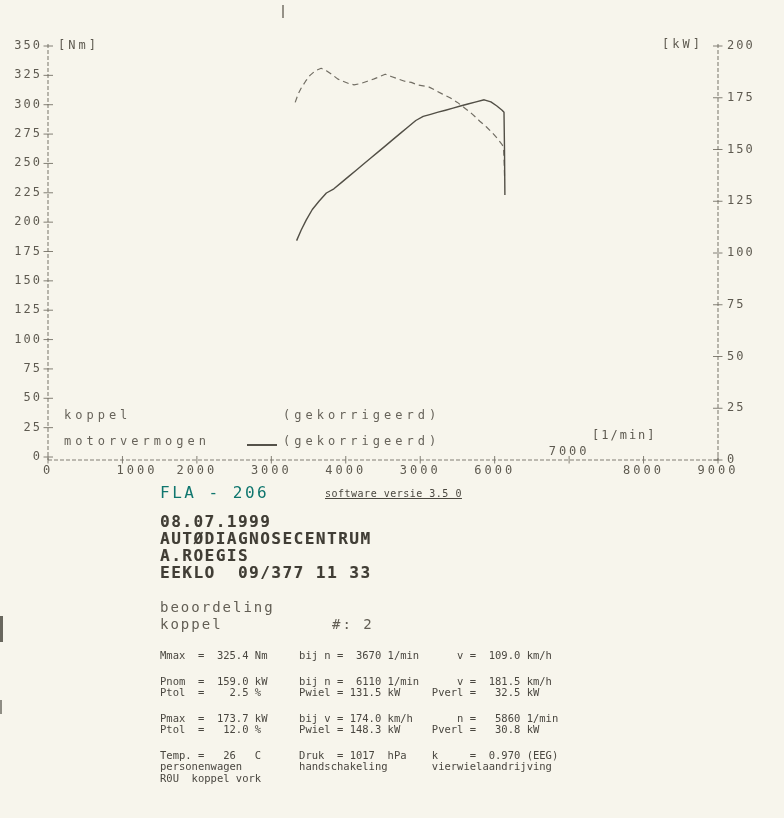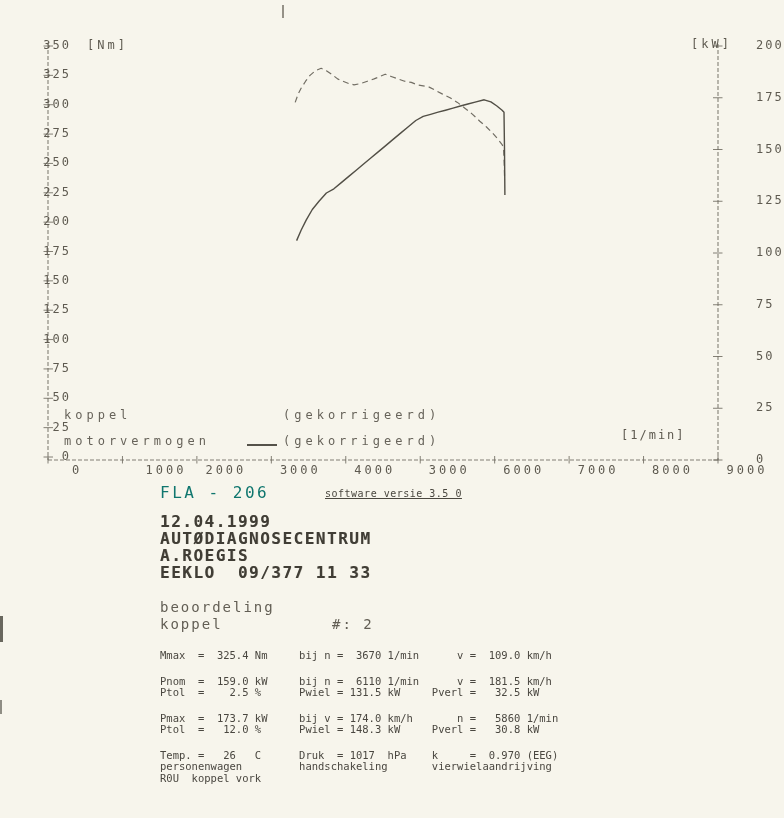--- a/index.html
+++ b/index.html
@@ -16,21 +16,20 @@
   .axis{stroke:#6f6b60;stroke-width:1.1;stroke-dasharray:4 2;fill:none;opacity:.85;}
   .tick{stroke:#6f6b60;stroke-width:1;opacity:.85;}
   .curve-dashed{fill:none;stroke:#726e64;stroke-width:1.2;stroke-dasharray:6 4;stroke-linejoin:round;}
   .curve-solid{fill:none;stroke:#524f46;stroke-width:1.4;stroke-linejoin:round;}
   .ticklabel{
     position:absolute;
     font:12px "DejaVu Sans Mono", monospace;
     letter-spacing:2px;
     color:#5e5a50;
     white-space:nowrap;
-    padding-left:29px;
   }
   .ylab-left{width:42px;text-align:right;}
   .ylab-right{width:46px;text-align:left;}
   .xlab{width:70px;text-align:center;letter-spacing:3px;}
   .legendtext{
     position:absolute;
     font:12px "DejaVu Sans Mono", monospace;
     letter-spacing:4px;
     color:#67635a;
     white-space:nowrap;
@@ -133,40 +132,40 @@
         <div class="ticklabel ylab-right" style="left: 727px; top: 348.5px;">50</div>
         <div class="ticklabel ylab-right" style="left: 727px; top: 400.25px;">25</div>
         <div class="ticklabel ylab-right" style="left: 727px; top: 452px;">0</div>
         <div class="ticklabel xlab" style="left: 13px; top: 463px;">0</div>
         <div class="ticklabel xlab" style="left: 87.4444px; top: 463px; text-align: right;">1000</div>
         <div class="ticklabel xlab" style="left: 161.889px; top: 463px;">2000</div>
         <div class="ticklabel xlab" style="left: 236.333px; top: 463px;">3000</div>
         <div class="ticklabel xlab" style="left: 310.778px; top: 463px;">4000</div>
         <div class="ticklabel xlab" style="left: 385.222px; top: 463px;">3000</div>
         <div class="ticklabel xlab" style="left: 459.667px; top: 463px;">6000</div>
-        <div class="ticklabel xlab" style="left: 534.111px; top: 463px;">7000</div>
+        <div class="ticklabel xlab" style="left: 534.111px; top: 444px;">7000</div>
         <div class="ticklabel xlab" style="left: 608.556px; top: 463px;">8000</div>
         <div class="ticklabel xlab" style="left: 683px; top: 463px;">9000</div>
       </div>
 
     <div class="ticklabel" style="left:58px;top:38px;letter-spacing:3px;">[Nm]</div>
     <div class="ticklabel" style="left:662px;top:37px;letter-spacing:3px;">[kW]</div>
     <div class="ticklabel" style="left:592px;top:428px;">[1/min]</div>
 
     <div class="legendtext" style="left:64px;top:408px;">koppel</div>
     <div class="legendtext" style="left:283px;top:408px;">(gekorrigeerd)</div>
     <div class="legendtext" style="left:64px;top:434px;">motorvermogen</div>
     <div class="legend-sample"></div>
     <div class="legendtext" style="left:283px;top:434px;">(gekorrigeerd)</div>
   </div>
 
   <div class="txt device" style="left:160px;top:483px;">FLA - 206</div>
   <div class="txt software" style="left:325px;top:488px;">software versie 3.5 0</div>
 
-  <div class="txt hdr" style="left:160px;top:512px;">12.04.1999</div>
+  <div class="txt hdr" style="left:160px;top:512px;">08.07.1999</div>
   <div class="txt hdr" style="left:160px;top:529px;">AUTØDIAGNOSECENTRUM</div>
   <div class="txt hdr" style="left:160px;top:546px;">A.ROEGIS</div>
   <div class="txt hdr" style="left:160px;top:563px;">EEKLO  09/377 11 33</div>
 
   <div class="txt assess" style="left:160px;top:599px;">beoordeling</div>
   <div class="txt assess" style="left:160px;top:616px;">koppel</div>
   <div class="txt assess" style="left:332px;top:616px;">#: 2</div>
 
   <div class="tgroup" style="top:650px;">
     <div class="group-gap">

